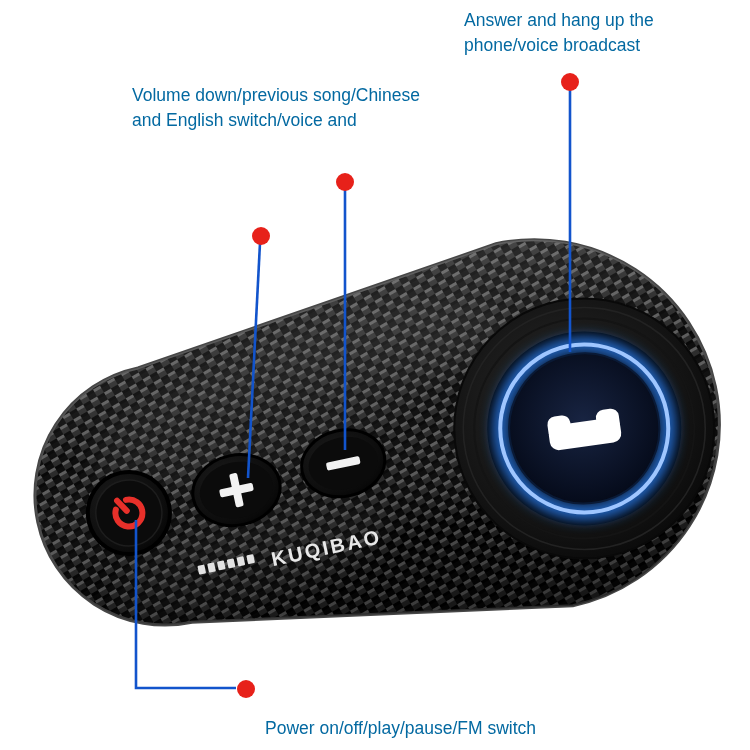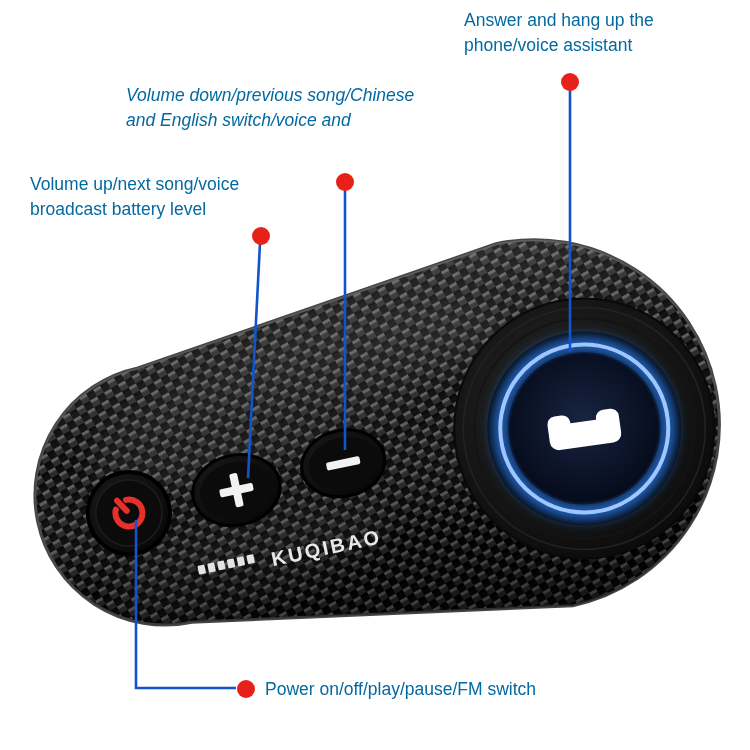--- a/index.html
+++ b/index.html
@@ -133,34 +133,30 @@
     <g stroke="#1254cc" stroke-width="2.6" fill="none">
       <line x1="570" y1="88" x2="570" y2="352"></line>
       <line x1="345" y1="188" x2="345" y2="450"></line>
       <line x1="260" y1="243" x2="248" y2="478"></line>
       <polyline points="136,520 136,688 236,688"></polyline>
     </g>
   </svg>
 
   <div class="ann" style="left:464px; top:8px;">
     <div>Answer and hang up the</div>
-    <div>phone/voice assistant</div>
+    <div>phone/voice broadcast</div>
   </div>
 
-  <div class="ann" style="left:126px; top:83px;font-style:italic;">
+  <div class="ann" style="left:132px; top:83px;">
     <div>Volume down/previous song/Chinese</div>
     <div>and English switch/voice and</div>
   </div>
 
-  <div class="ann" style="left:30px; top:172px;">
-    <div>Volume up/next song/voice</div>
-    <div>broadcast battery level</div>
-  </div>
 
-  <div class="ann" style="left:265px; top:677px;">
+  <div class="ann" style="left:265px; top:716px;">
     <div>Power on/off/play/pause/FM switch</div>
   </div>
 
   <div class="dot" style="left:561px; top:73px;"></div>
   <div class="dot" style="left:336px; top:173px;"></div>
   <div class="dot" style="left:252px; top:227px;"></div>
   <div class="dot" style="left:237px; top:680px;"></div>
 
 </div>
 

